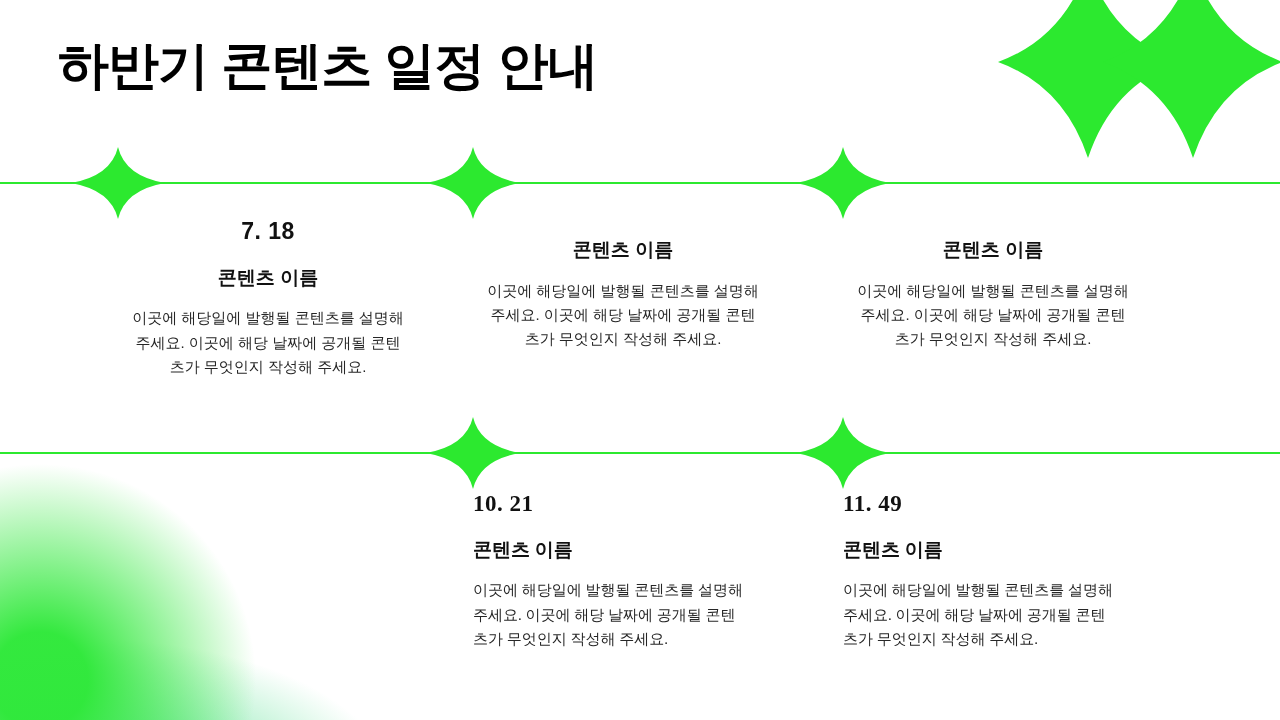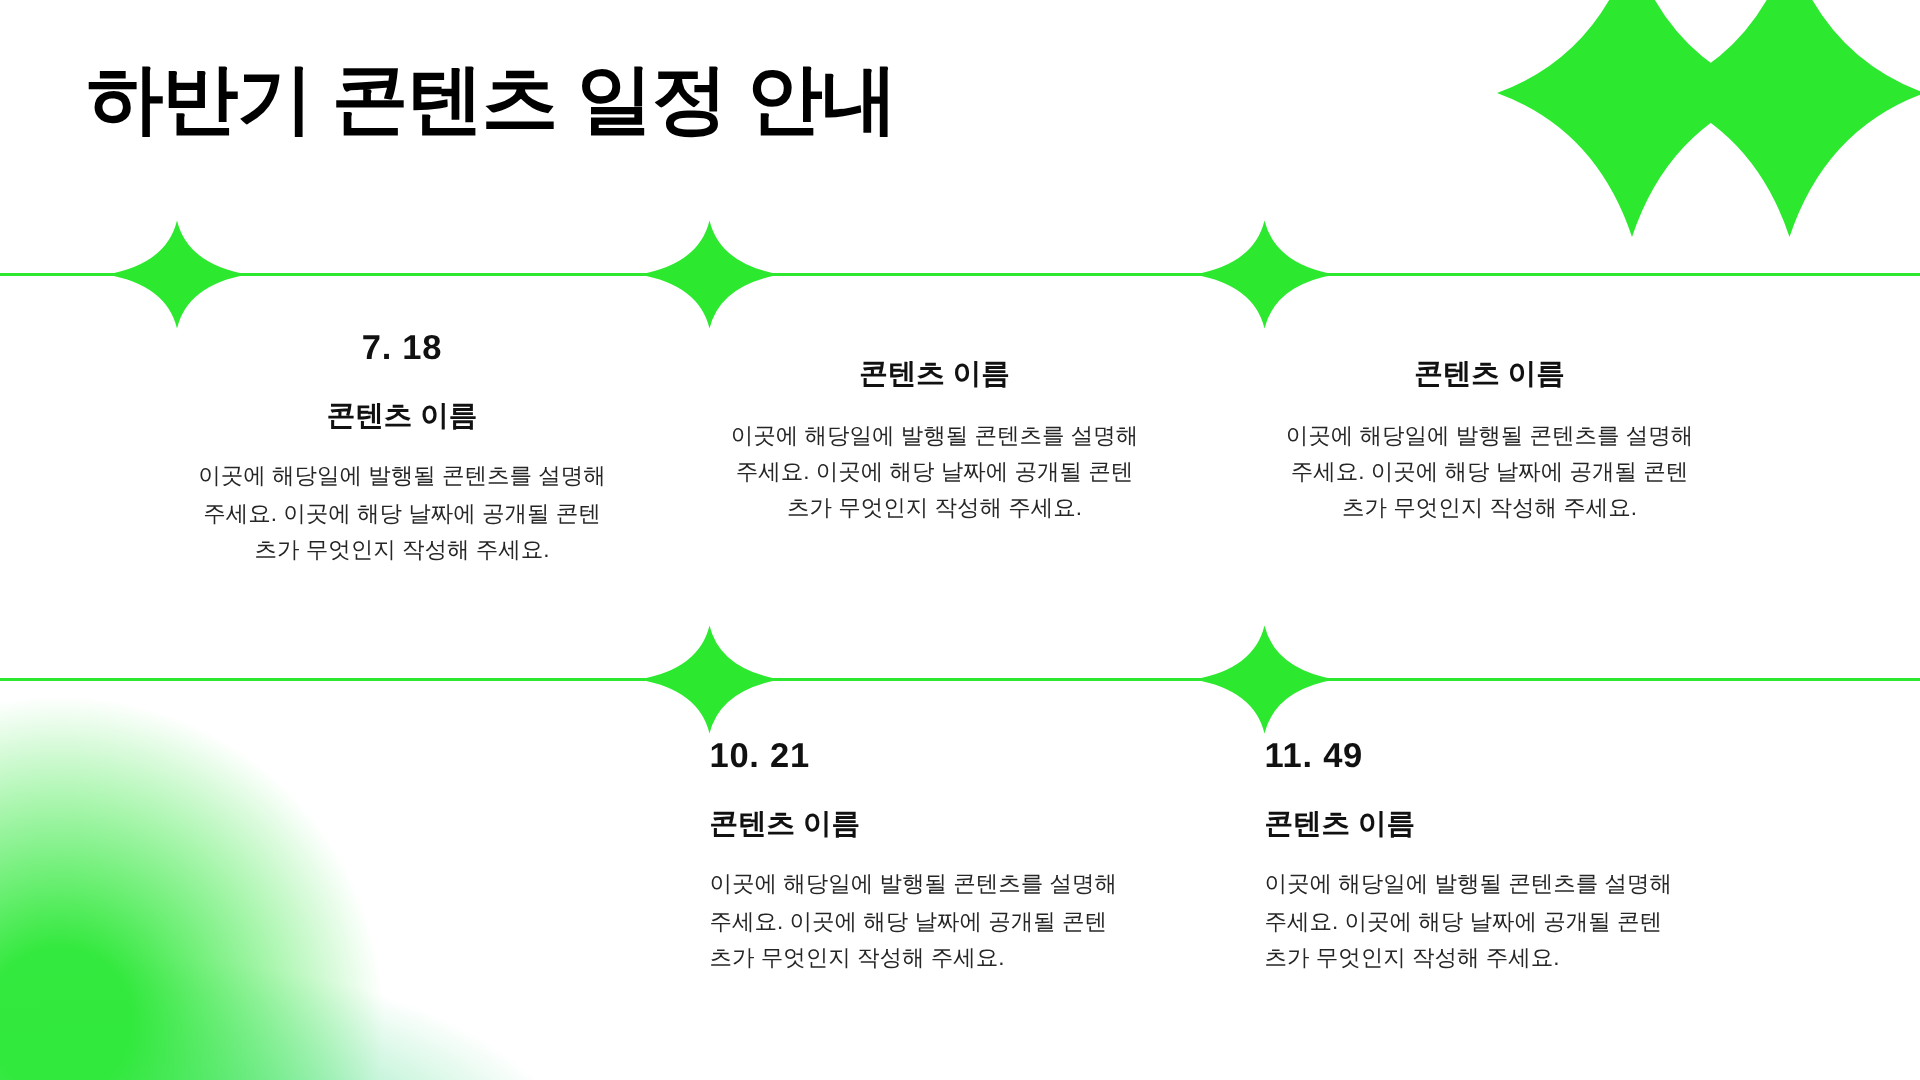--- a/index.html
+++ b/index.html
@@ -84,21 +84,21 @@
   }
   .entry .desc{
     margin-top:17px;
     font-size:15px;
     line-height:24.3px;
     font-weight:400;
     color:var(--body-color);
     white-space:pre-line;
   }
   .r1{top:218px;text-align:center;}
-  .r2{top:490px;}
+  .r2{top:490px;font-family:Liberation Serif, serif;}
   .c1{left:118px;}
   .c2{left:473px;}
   .c3{left:843px;}
 </style>
 </head>
 <body>
 
 <main>
 
   <h1 class="slide-title">하반기 콘텐츠 일정 안내</h1>

